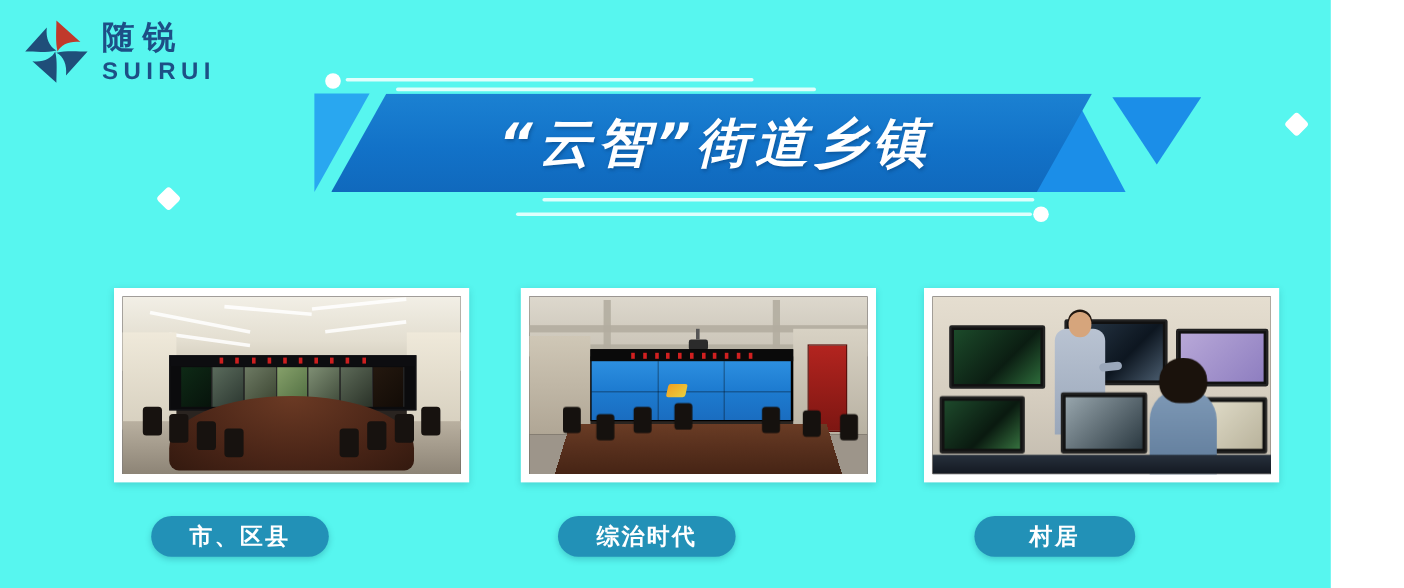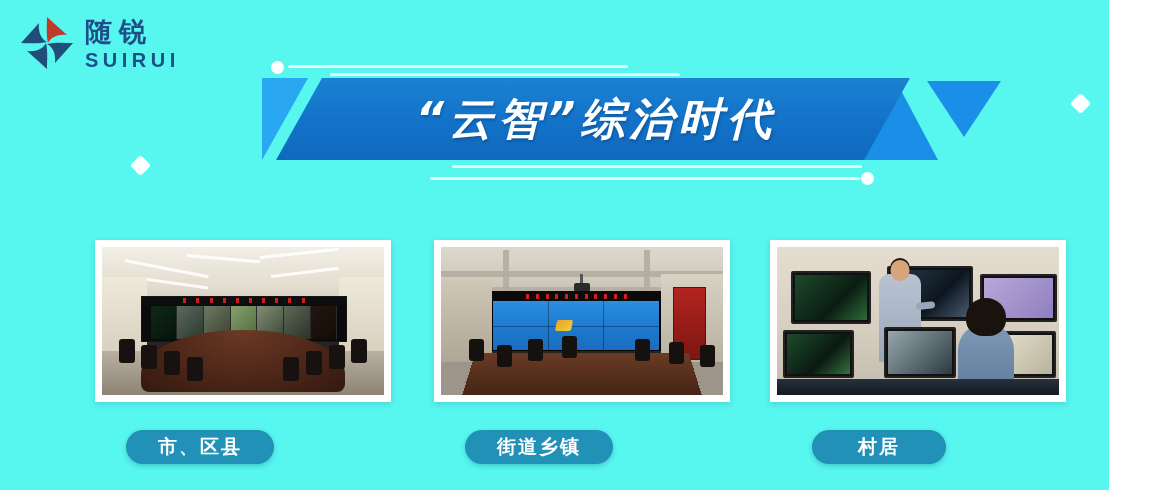--- a/index.html
+++ b/index.html
@@ -356,21 +356,21 @@
 
   <div class="decor-line" style="left:452px; top:165px; width:410px;"></div>
   <div class="decor-line" style="left:430px; top:177px; width:430px;"></div>
   <div class="decor-dot" style="left:861px; top:172px; width:13px; height:13px;"></div>
 
   <div class="banner-wrap">
     <div class="tri tri-left"></div>
     <div class="tri tri-up"></div>
     <div class="tri tri-down"></div>
     <div class="band">
-      <div class="band-title">“云智”综治时代</div>
+      <div class="band-title">“云智”街道乡镇</div>
     </div>
   </div>
 
   <div class="cards">
 
     <div class="card">
       <div class="photo-frame">
         <div class="photo">
           <div class="p1-ceil"></div>
           <div class="p1-ceil-strip" style="left:8%; top:8%; width:30%; transform:rotate(11deg);"></div>
@@ -455,21 +455,21 @@
           <div class="p2-table"></div>
           <div class="p2-chair" style="left:10%; top:62%;"></div>
           <div class="p2-chair" style="left:20%; top:66%;"></div>
           <div class="p2-chair" style="left:31%; top:62%;"></div>
           <div class="p2-chair" style="left:43%; top:60%;"></div>
           <div class="p2-chair" style="right:26%; top:62%;"></div>
           <div class="p2-chair" style="right:14%; top:64%;"></div>
           <div class="p2-chair" style="right:3%;  top:66%;"></div>
         </div>
       </div>
-      <div class="pill pill-2">街道乡镇</div>
+      <div class="pill pill-2">综治时代</div>
     </div>
 
     <div class="card">
       <div class="photo-frame">
         <div class="photo">
           <div class="p3-bg"></div>
 
           <div class="p3-mon" style="left:5%; top:16%; width:27%; height:33%;">
             <div class="p3-mon-in" style="background:linear-gradient(135deg,#1c4a2a,#0b1d12 60%,#2d6b3a);"></div>
           </div>

